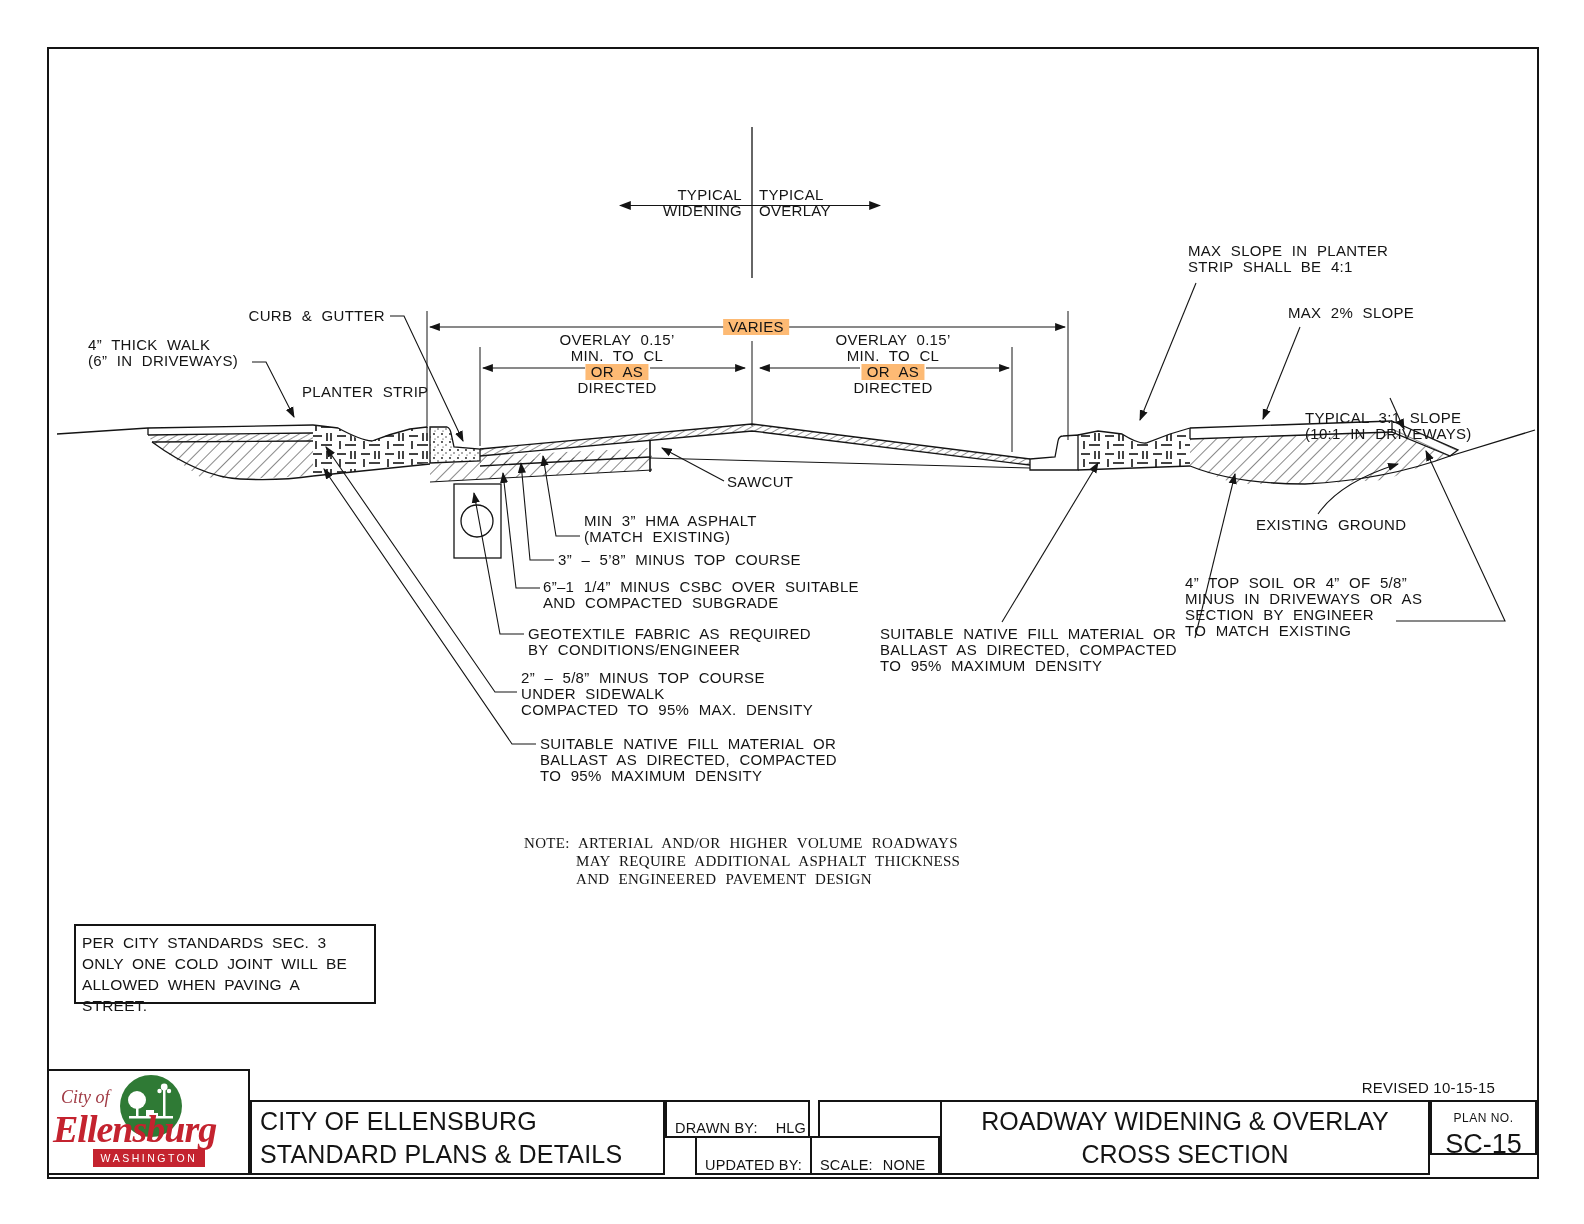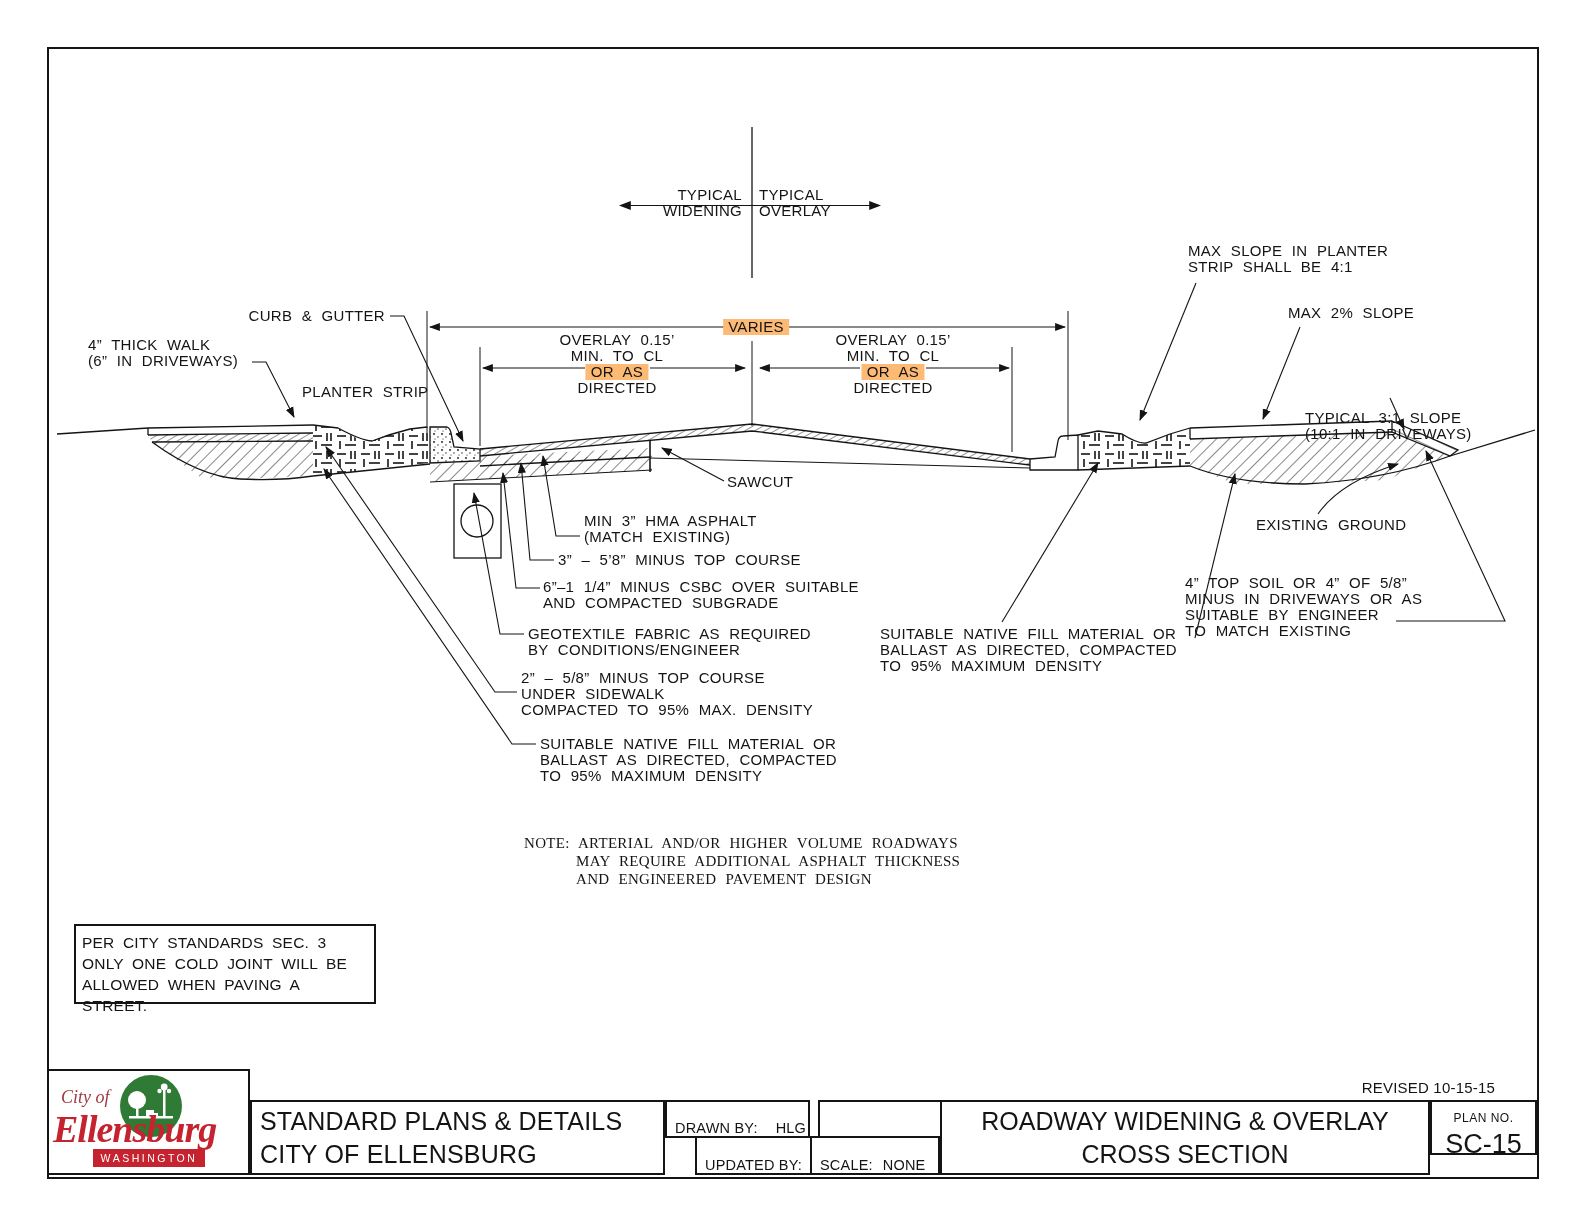--- a/index.html
+++ b/index.html
@@ -247,21 +247,21 @@
     <div>TO 95% MAXIMUM DENSITY</div>
   </div>
   <div class="lbl" style="left:880px;top:626px;">
     <div>SUITABLE NATIVE FILL MATERIAL OR</div>
     <div>BALLAST AS DIRECTED, COMPACTED</div>
     <div>TO 95% MAXIMUM DENSITY</div>
   </div>
   <div class="lbl" style="left:1185px;top:575px;">
     <div>4” TOP SOIL OR 4” OF 5/8”</div>
     <div>MINUS IN DRIVEWAYS OR AS</div>
-    <div>SUITABLE BY ENGINEER</div>
+    <div>SECTION BY ENGINEER</div>
     <div>TO MATCH EXISTING</div>
   </div>
 
   <div class="lbl" style="left:524px;top:834px;line-height:18px;font-family:Liberation Serif, serif;">
     <div>NOTE: ARTERIAL AND/OR HIGHER VOLUME ROADWAYS</div>
     <div class="indent">MAY REQUIRE ADDITIONAL ASPHALT THICKNESS</div>
     <div class="indent">AND ENGINEERED PAVEMENT DESIGN</div>
   </div>
 
   <div class="stdbox">
@@ -286,22 +286,22 @@
         <rect x="27" y="36" width="8" height="7" fill="#fff"></rect>
         <rect x="34" y="39" width="5" height="4" fill="#fff"></rect>
       </svg>
     </div>
     <div class="logo-cityof" style="color:#A03A44;">City of</div>
     <div class="logo-script" style="color:#C4232F;">Ellensburg</div>
     <div class="logo-state" style="background:#C4232F;">WASHINGTON</div>
   </div>
 
   <div class="tb tb-org">
+    <div>CITY OF ELLENSBURG</div>
     <div>STANDARD PLANS &amp; DETAILS</div>
-    <div>CITY OF ELLENSBURG</div>
   </div>
   <div class="tb tb-sm tb-da">
     <span>DRAWN BY:</span>
       <span class="vspace"></span>
       <span>HLG</span>
   </div>
   <div class="tb tb-sm tb-ua">
     <span>UPDATED BY:</span>
       <span class="vspace"></span>
       <span></span>

